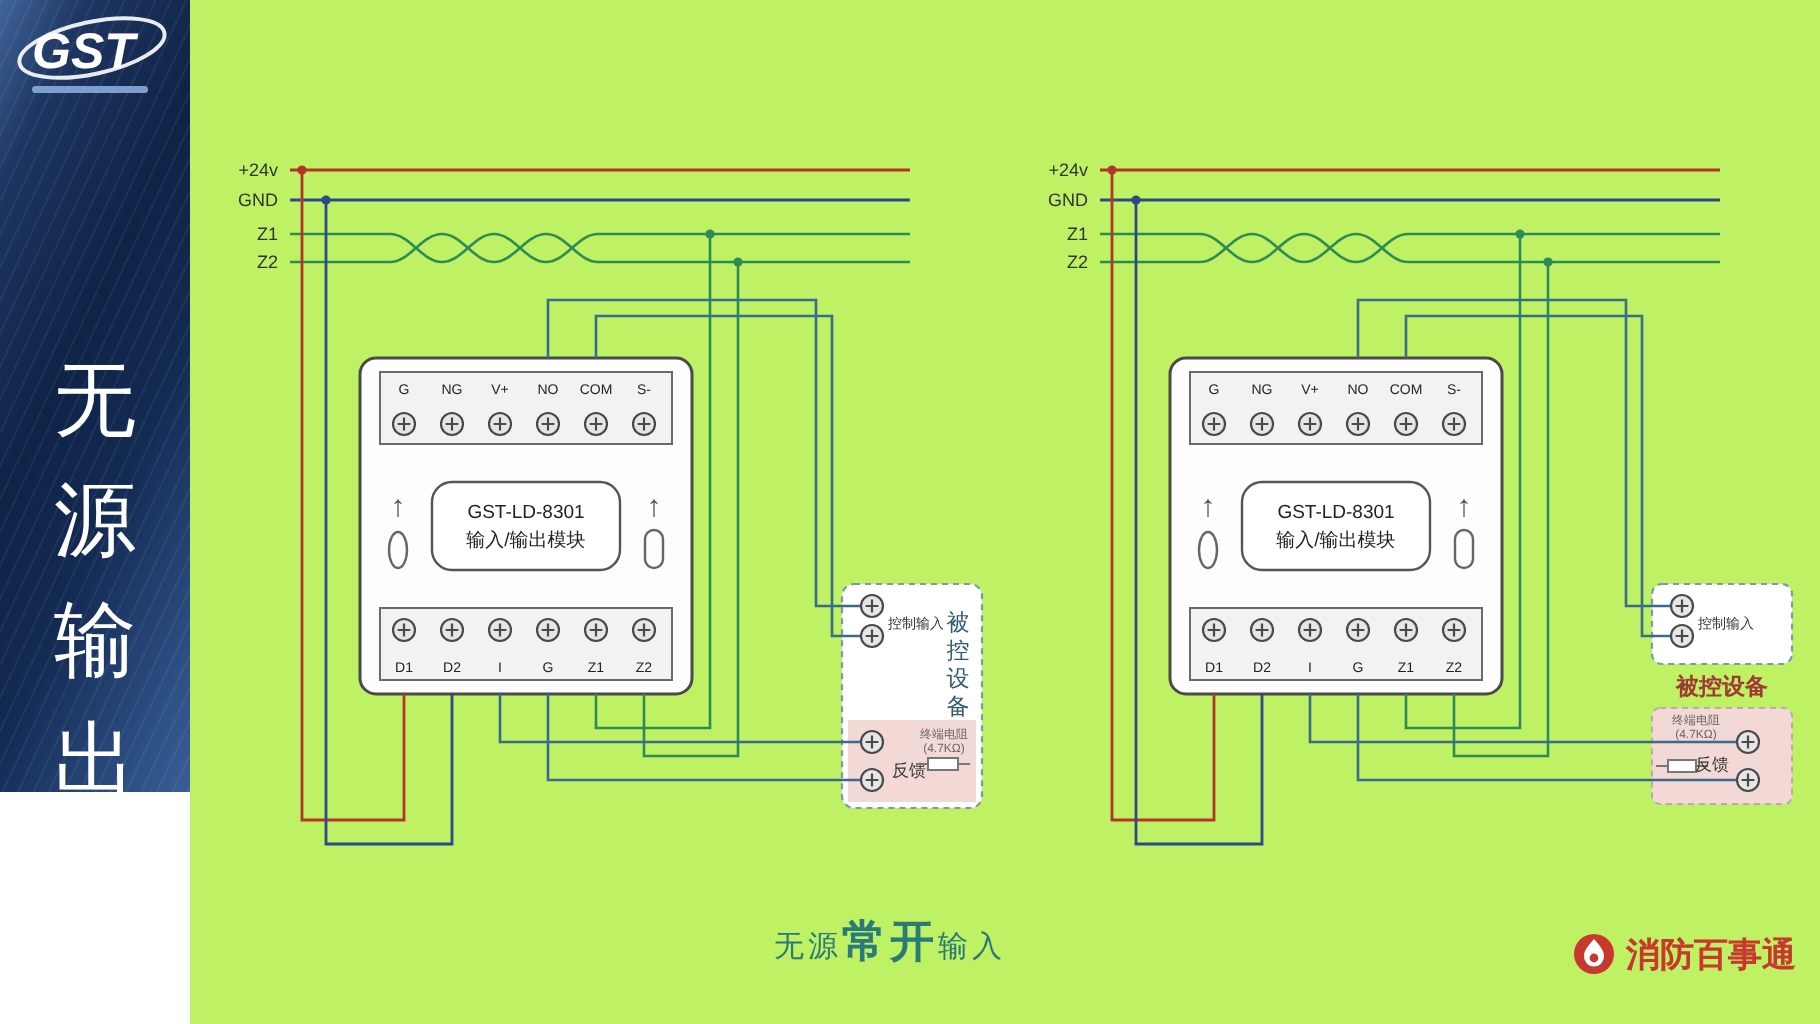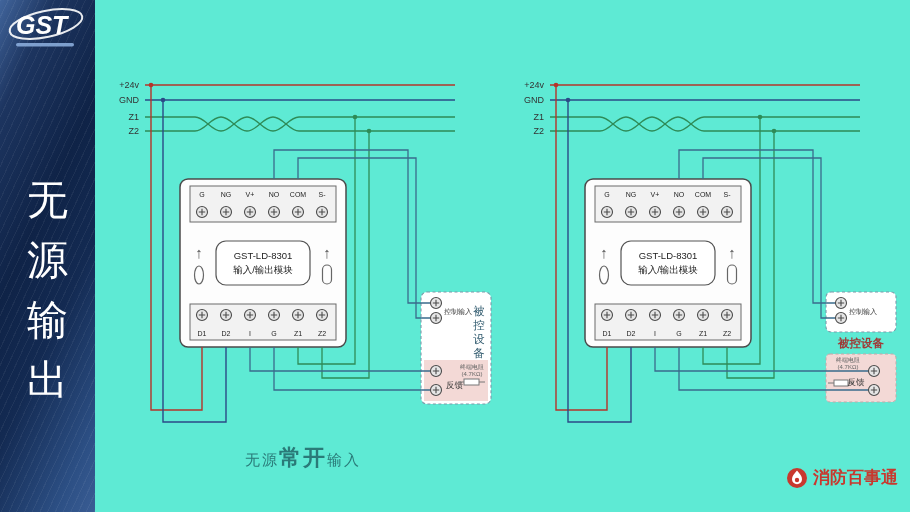--- a/index.html
+++ b/index.html
@@ -1,38 +1,38 @@
 <!DOCTYPE html>
 <html><head>
 <meta charset="utf-8">
 <style>
   *{margin:0;padding:0;box-sizing:border-box}
   html,body{width:910px;height:512px}
   body{position:relative;overflow:hidden;background:#fff;font-family:"Liberation Sans","DejaVu Sans",sans-serif}
 
   
-  .sidebar{position:absolute;left:0;top:0;width:95px;height:512px;overflow:hidden;
+  .sidebar{position:absolute;left:0;top:0;width:95px;height:396px;overflow:hidden;
     background:linear-gradient(115deg,#41659c 0%,#1d3560 16%,#0f2347 42%,#132a52 62%,#2c4f84 88%,#3a5d94 100%)}
   .sidebar::after{content:"";position:absolute;inset:0;
     background:repeating-linear-gradient(115deg,rgba(255,255,255,.055) 0 1px,transparent 1px 7px)}
   .logo{position:absolute;top:5px;left:4px;z-index:2}
   .vtitle{position:absolute;top:178px;left:0;width:100%;display:flex;flex-direction:column;align-items:center;
     gap:15px;color:#fff;font-size:41px;line-height:1.1;z-index:2}
 
   
-  .main{position:absolute;left:95px;top:0;width:815px;height:512px;background:#5eead4}
+  .main{position:absolute;left:95px;top:0;width:815px;height:512px;background:#bef264}
   .diagram{position:absolute;width:400px;height:400px;top:72px}
   #d0{left:8px}
   #d1{left:413px}
-  .caption{position:absolute;top:371px;left:0;width:400px;text-align:center;font-size:15px;letter-spacing:2px}
+  .caption{position:absolute;top:384px;left:0;width:400px;text-align:right;font-size:15px;letter-spacing:2px}
   .cap-big{font-size:22px;font-weight:bold;letter-spacing:2px}
   .c-open{color:#2a7a78}
   .c-closed{color:#b03a34}
 
-  .brand{position:absolute;right:12px;top:466px;display:flex;align-items:center;gap:5px;
+  .brand{position:absolute;right:12px;top:466px;display:flex;gap:5px;
     color:#c8382e;font-weight:bold;font-size:17px}
 
   
   svg text{font-family:"Liberation Sans","DejaVu Sans",sans-serif}
   .rl{font-size:9px;fill:#333;text-anchor:end}
   .tl text{font-size:7px;fill:#222;text-anchor:middle}
   .mn{font-size:9.5px;fill:#222;text-anchor:middle}
   .arrow{font-size:15px;fill:#555;text-anchor:middle}
   .small7{font-size:7px;fill:#333}
   .small8{font-size:8.5px;fill:#333}

